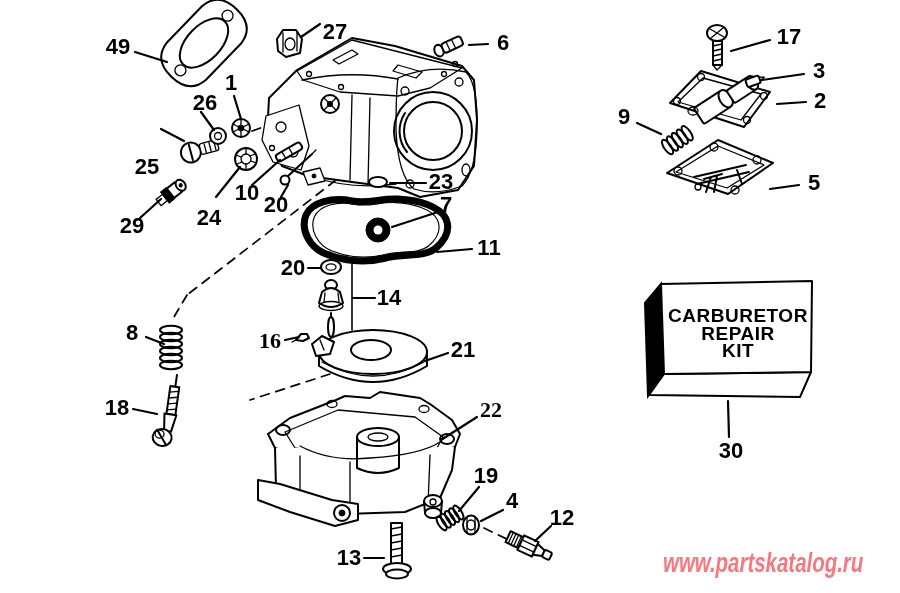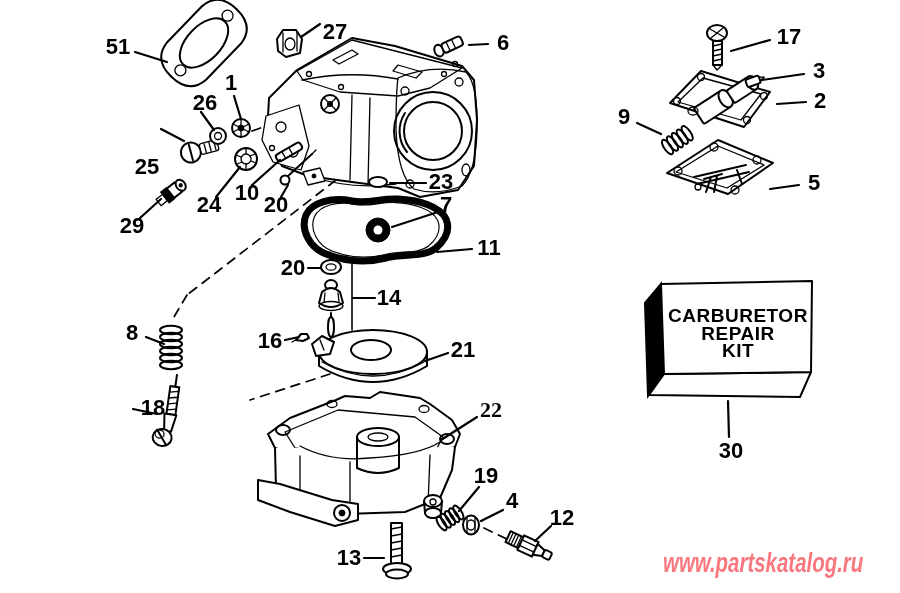--- a/index.html
+++ b/index.html
@@ -343,32 +343,32 @@
       <div class="callout" style="left: 503px; top: 43px;">6</div>
       <div class="callout" style="left: 446px; top: 205px;">7</div>
       <div class="callout" style="left: 132px; top: 333px;">8</div>
       <div class="callout" style="left: 624px; top: 117px;">9</div>
       <div class="callout" style="left: 247px; top: 193px;">10</div>
       <div class="callout" style="left: 489px; top: 248px;">11</div>
       <div class="callout" style="left: 562px; top: 518px;">12</div>
       <div class="callout" style="left: 349px; top: 558px;">13</div>
       <div class="callout" style="left: 389px; top: 298px;">14</div>
       <div class="callout" style="left: 293px; top: 268px;">20</div>
-      <div class="callout" style="left: 270px; top: 341px;">16</div>
+      <div class="callout" style="left: 270px; top: 341px; font-family: Liberation Serif, serif;">16</div>
       <div class="callout" style="left: 789px; top: 37px;">17</div>
-      <div class="callout" style="left: 117px; top: 408px; margin-left: 36px;">18</div>
+      <div class="callout" style="left: 117px; top: 408px;">18</div>
       <div class="callout" style="left: 486px; top: 476px;">19</div>
       <div class="callout" style="left: 276px; top: 205px;">20</div>
       <div class="callout" style="left: 463px; top: 350px;">21</div>
       <div class="callout" style="left: 491px; top: 410px; font-family: Liberation Serif, serif;">22</div>
       <div class="callout" style="left: 441px; top: 182px;">23</div>
-      <div class="callout" style="left: 209px; top: 205px; text-align: center;">24</div>
+      <div class="callout" style="left: 209px; top: 218px; text-align: center;">24</div>
       <div class="callout" style="left: 147px; top: 123px; margin-top: 44px;">25</div>
       <div class="callout" style="left: 205px; top: 103px;">26</div>
       <div class="callout" style="left: 335px; top: 32px;">27</div>
-      <div class="callout" style="left: 118px; top: 47px;">51</div>
+      <div class="callout" style="left: 118px; top: 47px;">49</div>
       <div class="callout" style="left: 132px; top: 226px;">29</div>
       <div class="callout" style="left: 731px; top: 451px;">30</div>
     </div>
 
 <div class="watermark" style="color: rgb(248, 120, 127);">www.partskatalog.ru</div>
 
 </div>
 
 </body></html>

